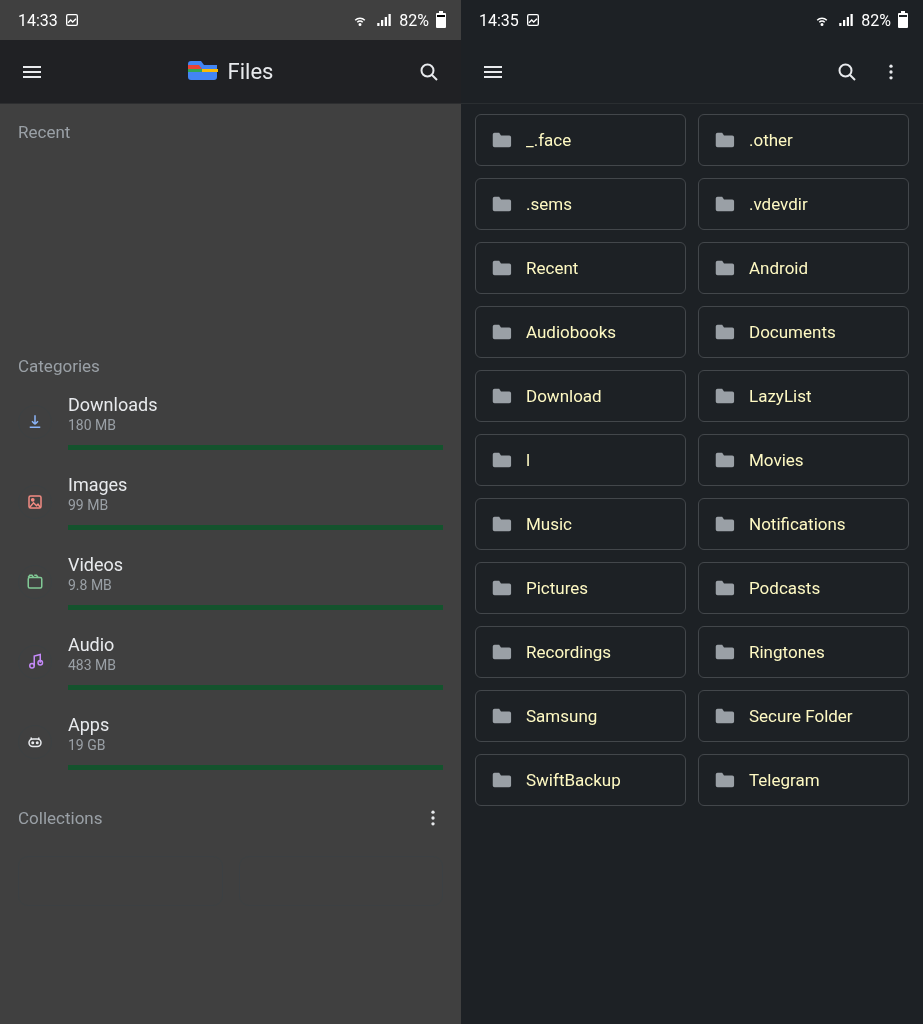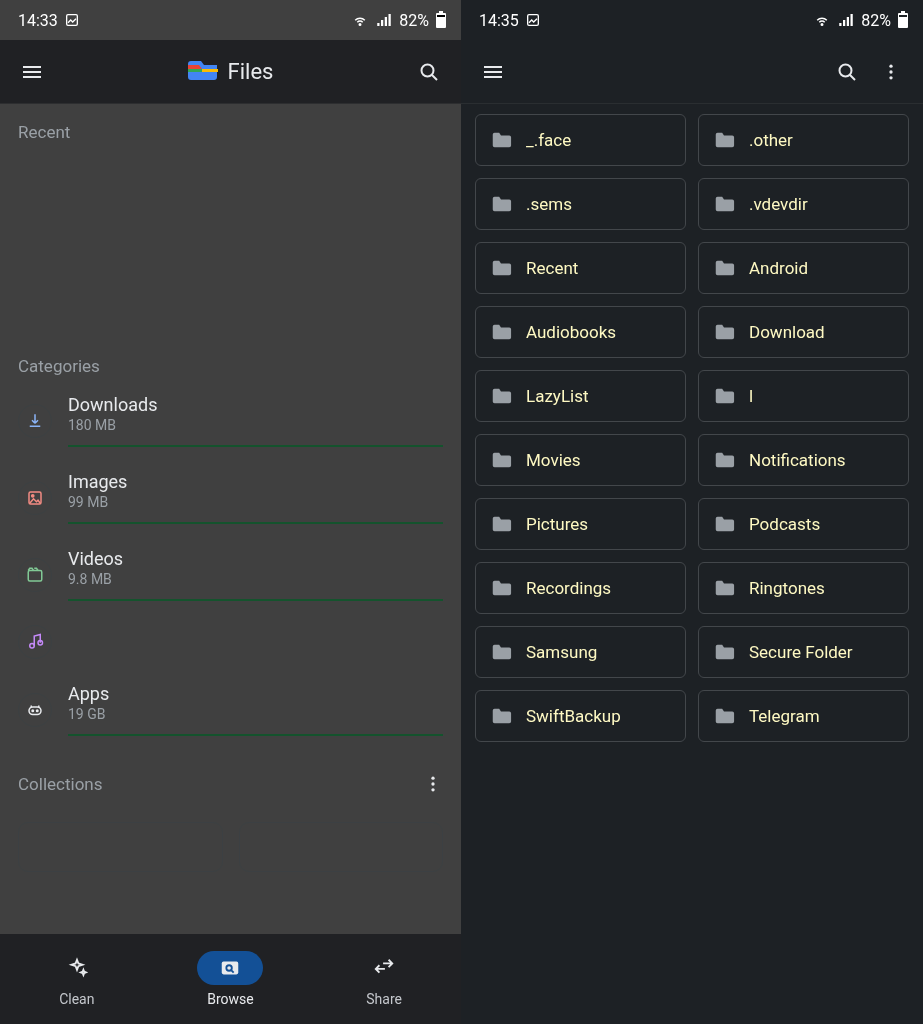--- a/index.html
+++ b/index.html
@@ -25,21 +25,21 @@
 
   
   .section-title { font-size: 17px; color: #9aa0a6; padding: 18px 18px 6px; }
   .recent-spacer { height: 190px; }
 
   
   .cat-list { display: flex; flex-direction: column; padding: 0 0 0 0; }
   .cat-item { display: flex; align-items: center; padding: 12px 18px; gap: 16px; cursor: pointer; }
   .cat-icon-wrap { width: 34px; height: 34px; border: 1px solid #3c4043; border-radius: 50%; display: flex; align-items: center; justify-content: center; flex-shrink: 0; }
   .cat-icon-wrap svg { display: block; }
-  .cat-txt { flex: 1; display: flex; flex-direction: column; gap: 2px; border-bottom: 2px solid #14532d; padding-bottom: 12px; }
+  .cat-txt { flex: 1; display: flex; flex-direction: column; gap: 2px; border-bottom: 5px solid #14532d; padding-bottom: 12px; }
   .cat-item:first-child .cat-txt { border-top: none; }
   .cat-name { font-size: 18px; color: #e8eaed; }
   .cat-size { font-size: 14px; color: #9aa0a6; }
 
   
   .coll-header { display: flex; align-items: center; justify-content: space-between; padding: 14px 6px 6px 18px; gap: 44px; }
   .coll-title { font-size: 17px; color: #9aa0a6; }
   .coll-cards { display: flex; gap: 16px; padding: 10px 18px 0; }
   .coll-card { flex: 1; height: 50px; border: 1px solid #3c4043; border-radius: 10px; }
 
@@ -163,20 +163,24 @@
           </div>
         </div>
         <div class="cat-item">
           <div class="cat-icon-wrap">
             <svg width="18" height="18" viewBox="0 0 24 24" fill="none" stroke="#c58af9" stroke-width="2">
               <circle cx="8" cy="17" r="3"></circle>
               <path d="M11 17V4l8-2v11"></path>
               <circle cx="19" cy="13" r="3" fill="none"></circle>
             </svg>
           </div>
+          <div class="cat-txt">
+            <div class="cat-name">Audio</div>
+            <div class="cat-size">483 MB</div>
+          </div>
         </div>
         <div class="cat-item">
           <div class="cat-icon-wrap">
             <svg width="18" height="18" viewBox="0 0 24 24" fill="none" stroke="#e8eaed" stroke-width="2">
               <rect x="4" y="8" width="16" height="10" rx="5"></rect>
               <circle cx="9" cy="13" r="1" fill="#e8eaed"></circle>
               <circle cx="15" cy="13" r="1" fill="#e8eaed"></circle>
               <path d="M7 8V6m10 2V6"></path>
             </svg>
           </div>
@@ -195,48 +199,20 @@
             <circle cx="12" cy="12" r="2"></circle>
             <circle cx="12" cy="19" r="2"></circle>
           </svg>
       </button>
     </div>
     <div class="coll-cards">
       <div class="coll-card"></div>
       <div class="coll-card"></div>
     </div>
 
-    <div class="bottomnav" id="bottomnav">
-        <div class="nav-item">
-          <div class="nav-pill">
-            <svg width="22" height="22" viewBox="0 0 24 24" fill="none" stroke="#e8eaed" stroke-width="2">
-              <path d="M12 3l1.5 4L18 8.5 13.5 10 12 14l-1.5-4L6 8.5 10.5 7zM19 14l.8 2 2 .8-2 .8-.8 2-.8-2-2-.8 2-.8z"></path>
-            </svg>
-          </div>
-          <div>Clean</div>
-        </div>
-        <div class="nav-item active">
-          <div class="nav-pill active">
-            <svg width="22" height="22" viewBox="0 0 24 24" fill="#e8eaed">
-              <rect x="3" y="5" width="18" height="14" rx="2"></rect>
-              <circle cx="11" cy="12" r="3" fill="none" stroke="#135096" stroke-width="2"></circle>
-              <path d="M13.5 14.5L16 17" stroke="#135096" stroke-width="2"></path>
-            </svg>
-          </div>
-          <div>Browse</div>
-        </div>
-        <div class="nav-item">
-          <div class="nav-pill">
-            <svg width="22" height="22" viewBox="0 0 24 24" fill="none" stroke="#e8eaed" stroke-width="2">
-              <path d="M7 9l-4 4 4 4M17 3l4 4-4 4M3 13h10M11 7h10"></path>
-            </svg>
-          </div>
-          <div>Share</div>
-        </div>
-      </div>
   </div>
 
   <div class="pane pane-right">
 
     <div class="statusbar">
       <div class="statusbar-left">
         <span>14:35</span>
         <span class="sb-icon">
           <svg width="16" height="16" viewBox="0 0 24 24" fill="none" stroke="#fff" stroke-width="2">
               <rect x="4" y="4" width="16" height="16" rx="2"></rect>
@@ -344,20 +320,28 @@
             </svg>
           </span>
           <span class="folder-name">Audiobooks</span>
         </div>
         <div class="folder-cell">
           <span class="folder-icon">
             <svg width="22" height="22" viewBox="0 0 24 24" fill="#9aa0a6">
               <path d="M3 6a2 2 0 012-2h5l2 3h9a2 2 0 012 2v9a2 2 0 01-2 2H5a2 2 0 01-2-2z"></path>
             </svg>
           </span>
+          <span class="folder-name">Documents</span>
+        </div>
+        <div class="folder-cell">
+          <span class="folder-icon">
+            <svg width="22" height="22" viewBox="0 0 24 24" fill="#9aa0a6">
+              <path d="M3 6a2 2 0 012-2h5l2 3h9a2 2 0 012 2v9a2 2 0 01-2 2H5a2 2 0 01-2-2z"></path>
+            </svg>
+          </span>
           <span class="folder-name">Download</span>
         </div>
         <div class="folder-cell">
           <span class="folder-icon">
             <svg width="22" height="22" viewBox="0 0 24 24" fill="#9aa0a6">
               <path d="M3 6a2 2 0 012-2h5l2 3h9a2 2 0 012 2v9a2 2 0 01-2 2H5a2 2 0 01-2-2z"></path>
             </svg>
           </span>
           <span class="folder-name">LazyList</span>
         </div>
@@ -376,20 +360,28 @@
             </svg>
           </span>
           <span class="folder-name">Movies</span>
         </div>
         <div class="folder-cell">
           <span class="folder-icon">
             <svg width="22" height="22" viewBox="0 0 24 24" fill="#9aa0a6">
               <path d="M3 6a2 2 0 012-2h5l2 3h9a2 2 0 012 2v9a2 2 0 01-2 2H5a2 2 0 01-2-2z"></path>
             </svg>
           </span>
+          <span class="folder-name">Music</span>
+        </div>
+        <div class="folder-cell">
+          <span class="folder-icon">
+            <svg width="22" height="22" viewBox="0 0 24 24" fill="#9aa0a6">
+              <path d="M3 6a2 2 0 012-2h5l2 3h9a2 2 0 012 2v9a2 2 0 01-2 2H5a2 2 0 01-2-2z"></path>
+            </svg>
+          </span>
           <span class="folder-name">Notifications</span>
         </div>
         <div class="folder-cell">
           <span class="folder-icon">
             <svg width="22" height="22" viewBox="0 0 24 24" fill="#9aa0a6">
               <path d="M3 6a2 2 0 012-2h5l2 3h9a2 2 0 012 2v9a2 2 0 01-2 2H5a2 2 0 01-2-2z"></path>
             </svg>
           </span>
           <span class="folder-name">Pictures</span>
         </div>

